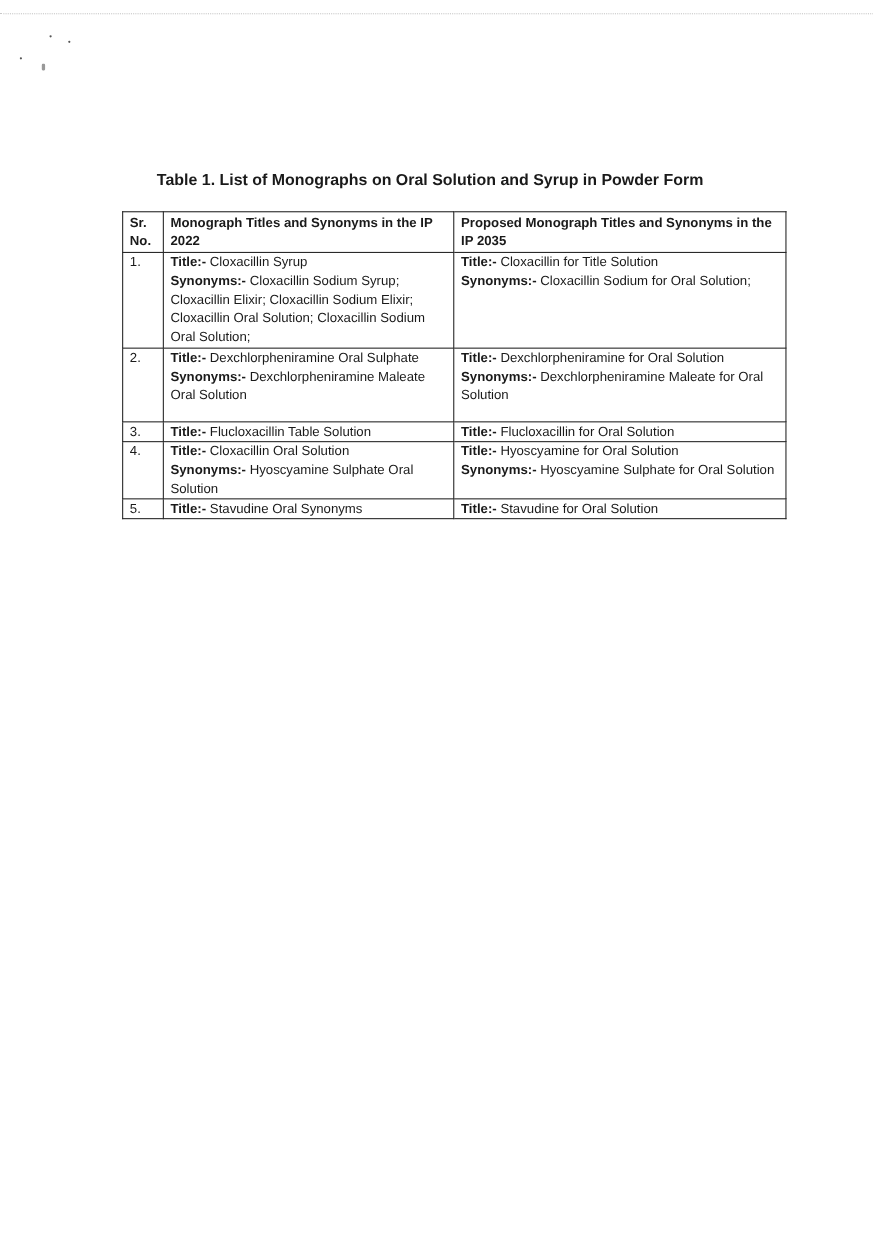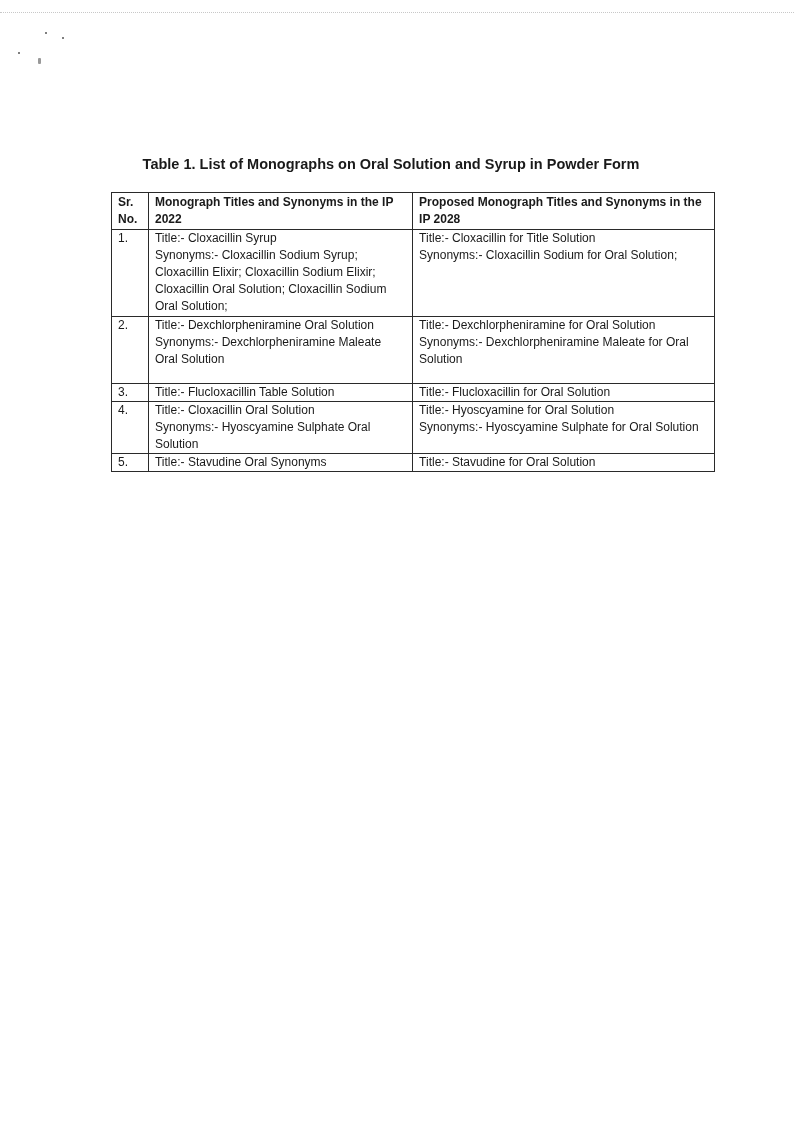--- a/index.html
+++ b/index.html
@@ -56,61 +56,61 @@
       padding: 0 6px;
     }
     table.mono th {
       font-weight: bold;
       padding-top: 1px;
       padding-bottom: 1px;
     }
     .c-sr { width: 24px; padding-left: 6px !important; }
     .c-old { width: 252px; }
     .c-new { width: 290px; }
-    .lbl { font-weight: normal; }
+    .lbl { font-weight: bold; }
     .row1 td { height: 86px; }
     .row2 td { height: 66px; }
   </style>
 </head>
 <body>
 
 <div class="scan-line"></div>
 <div class="speck" style="left:45px;top:32px;"></div>
 <div class="speck" style="left:62px;top:37px;"></div>
 <div class="speck" style="left:18px;top:52px;"></div>
 <div class="speck" style="left:38px;top:58px;width:3px;height:6px;background:#999;"></div>
 
 <div class="title">Table 1. List of Monographs on Oral Solution and Syrup in Powder Form</div>
 
 <table class="mono">
   <thead>
     <tr>
       <th class="c-sr">Sr. No.</th>
       <th class="c-old">Monograph Titles and Synonyms in the IP 2022</th>
-      <th class="c-new">Proposed Monograph Titles and Synonyms in the IP 2028</th>
+      <th class="c-new">Proposed Monograph Titles and Synonyms in the IP 2035</th>
     </tr>
   </thead>
   <tbody>
 
     <tr class="row1">
       <td class="c-sr">1.</td>
       <td>
         <div><span class="lbl">Title:-</span> <span>Cloxacillin Syrup</span></div>
         <div><span class="lbl">Synonyms:-</span> <span>Cloxacillin Sodium Syrup; Cloxacillin Elixir; Cloxacillin Sodium Elixir; Cloxacillin Oral Solution; Cloxacillin Sodium Oral Solution;</span></div>
       </td>
       <td>
         <div><span class="lbl">Title:-</span> <span>Cloxacillin for Title Solution</span></div>
         <div><span class="lbl">Synonyms:-</span> <span>Cloxacillin Sodium for Oral Solution;</span></div>
       </td>
     </tr>
 
     <tr class="row2">
       <td class="c-sr">2.</td>
       <td>
-        <div><span class="lbl">Title:-</span> <span>Dexchlorpheniramine Oral Solution</span></div>
+        <div><span class="lbl">Title:-</span> <span>Dexchlorpheniramine Oral Sulphate</span></div>
         <div><span class="lbl">Synonyms:-</span> <span>Dexchlorpheniramine Maleate Oral Solution</span></div>
       </td>
       <td>
         <div><span class="lbl">Title:-</span> <span>Dexchlorpheniramine for Oral Solution</span></div>
         <div><span class="lbl">Synonyms:-</span> <span>Dexchlorpheniramine Maleate for Oral Solution</span></div>
       </td>
     </tr>
 
     <tr>
       <td class="c-sr">3.</td>

